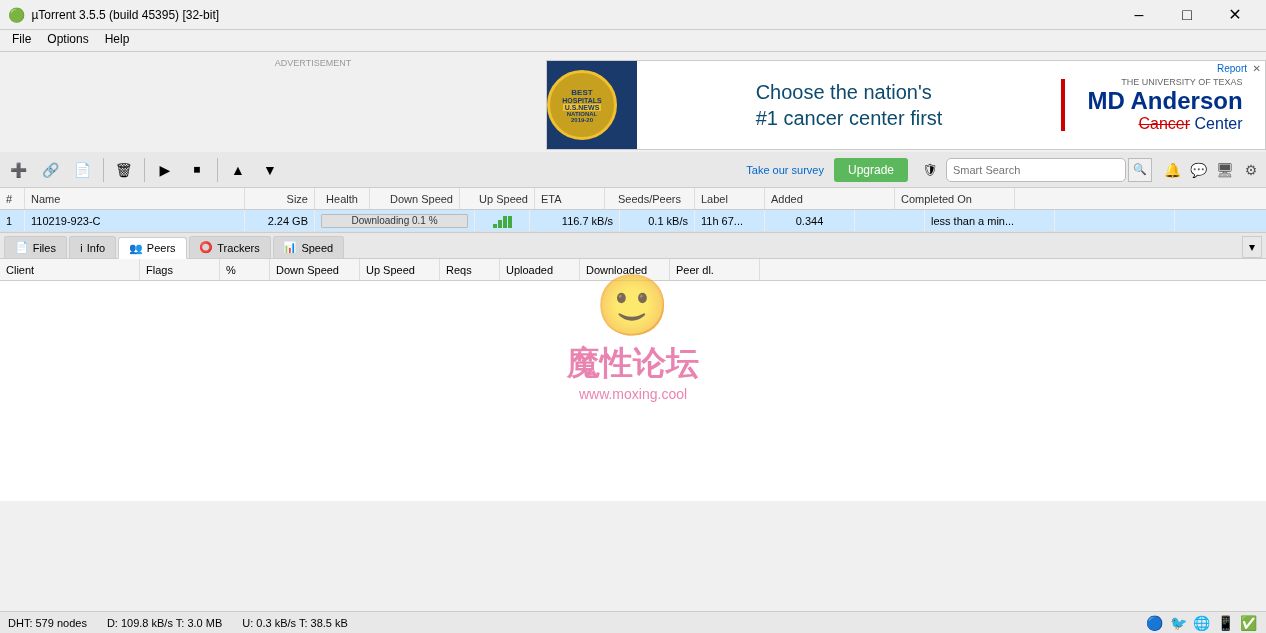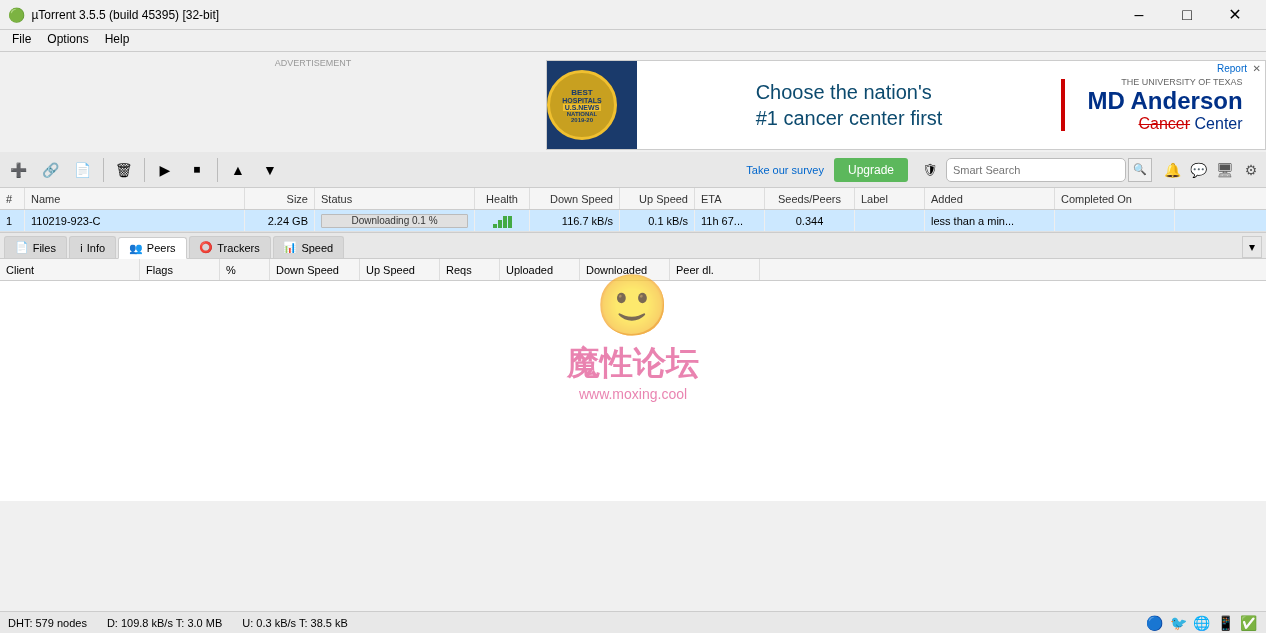--- a/index.html
+++ b/index.html
@@ -433,21 +433,20 @@
     <span class="tr-icon">🖥</span>
     <span class="tr-icon">⚙</span>
   </div>
 </div>
 
 <div id="torrent-table">
   <div id="table-header">
     <div class="th col-num">#</div>
     <div class="th col-name">Name</div>
     <div class="th col-size">Size</div>
-    <div class="th col-status">Status</div>
     <div class="th col-health">Health</div>
     <div class="th col-downspeed">Down Speed</div>
     <div class="th col-upspeed">Up Speed</div>
     <div class="th col-eta">ETA</div>
     <div class="th col-seeds">Seeds/Peers</div>
     <div class="th col-label">Label</div>
     <div class="th col-added">Added</div>
     <div class="th col-completedon">Completed On</div>
   </div>
   <div id="torrent-row">

